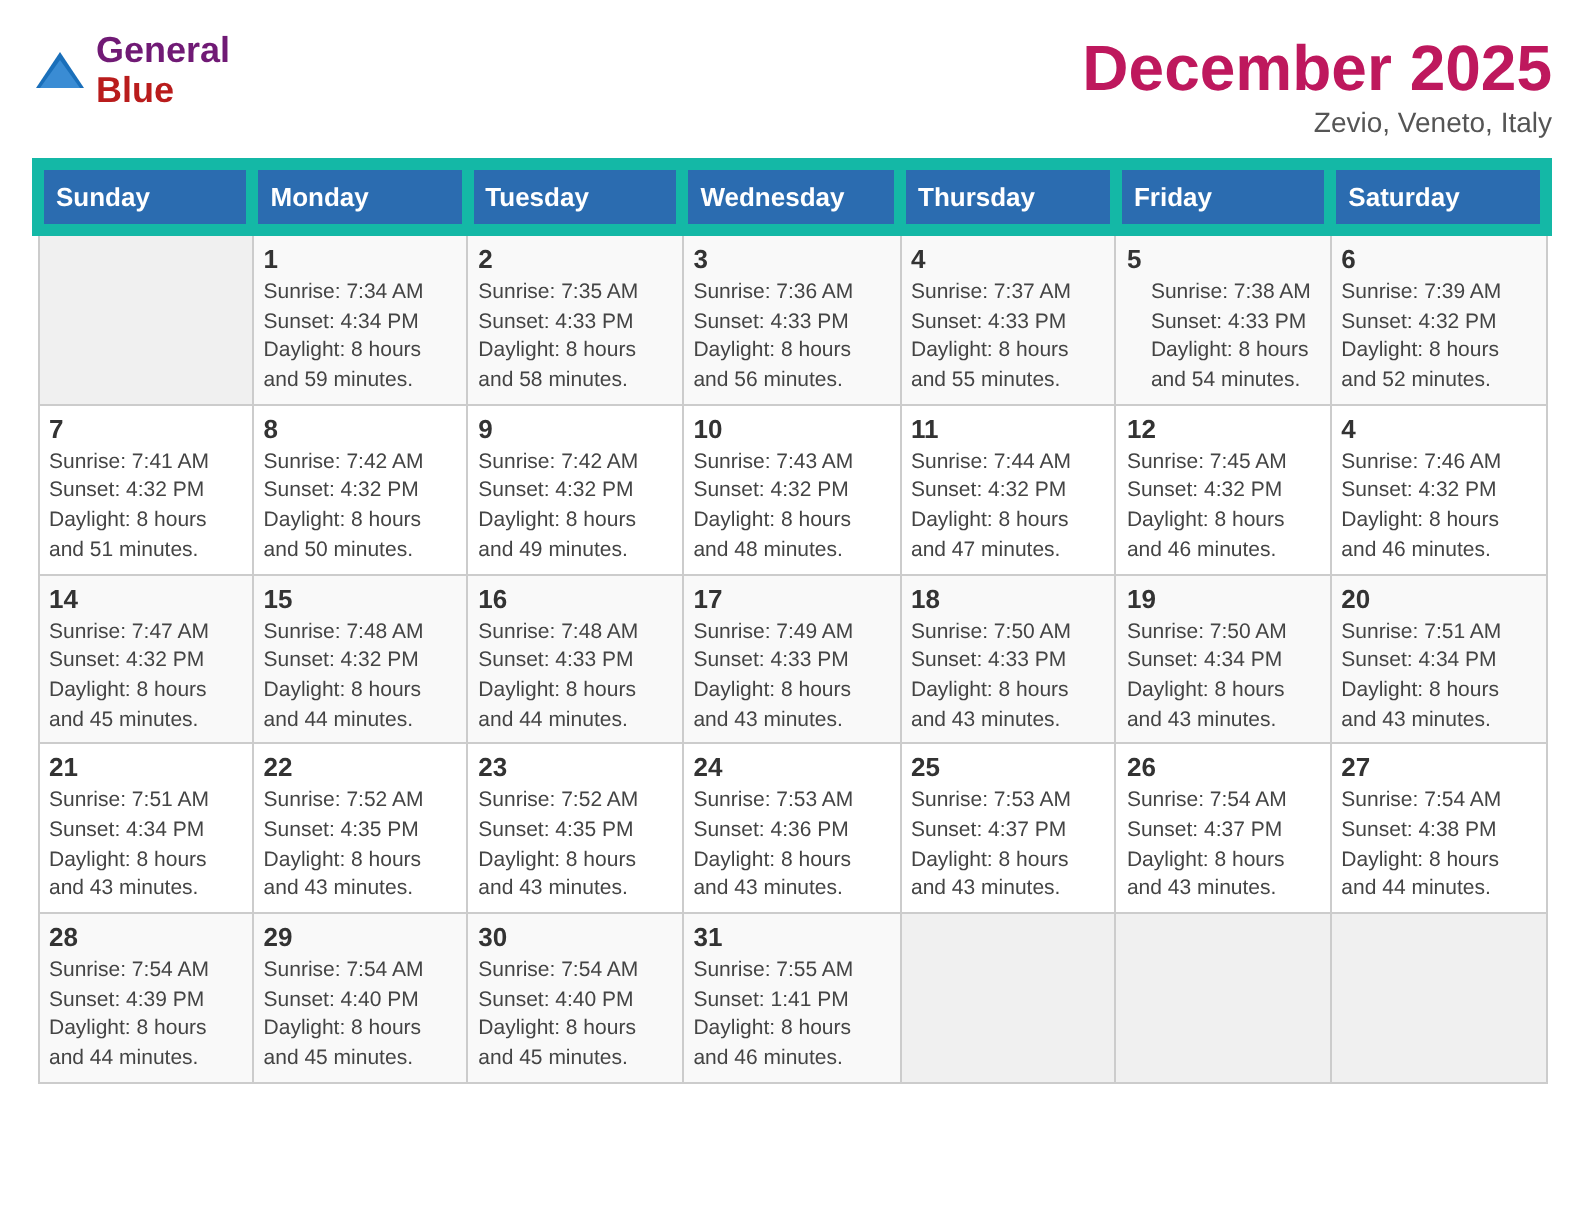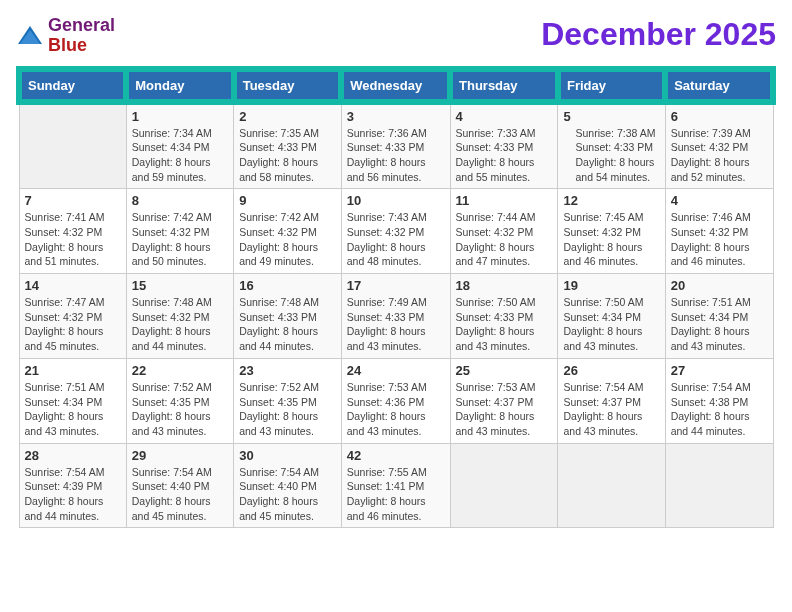--- a/index.html
+++ b/index.html
@@ -31,21 +31,21 @@
     .logo-icon {
       width: 28px;
       height: 28px;
     }
     .title-block {
       text-align: right;
     }
     .month-title {
       font-size: 32px;
       font-weight: bold;
-      color: #6d28d9;
+      color: #be185d;
     }
     .location {
       font-size: 14px;
       color: #555;
     }
     .calendar {
       width: 100%;
       border-collapse: collapse;
       font-size: 11px;
     }
@@ -97,20 +97,21 @@
       <polygon points="14,4 26,22 2,22" fill="#1a6fba"></polygon>
       <polygon points="14,8 24,22 4,22" fill="#5aaaee" opacity="0.5"></polygon>
     </svg>
     <div class="logo-text">
       <span class="logo-general">General</span><br>
       <span class="logo-blue">Blue</span>
     </div>
   </div>
   <div class="title-block">
     <div class="month-title">December 2025</div>
+    <div class="location">Zevio, Veneto, Italy</div>
   </div>
 </div>
 
 <table class="calendar">
   <thead>
     <tr id="header-row">
         <th>Sunday</th>
         <th>Monday</th>
         <th>Tuesday</th>
         <th>Wednesday</th>
@@ -138,21 +139,21 @@
         </td>
         <td>
           <span class="day-number">3</span>
           <div class="day-info" style="white-space: pre-line;">Sunrise: 7:36 AM
 Sunset: 4:33 PM
 Daylight: 8 hours
 and 56 minutes.</div>
         </td>
         <td>
           <span class="day-number">4</span>
-          <div class="day-info" style="white-space: pre-line;">Sunrise: 7:33 AM
+          <div class="day-info" style="white-space: pre-line;">Sunrise: 7:37 AM
 Sunset: 4:33 PM
 Daylight: 8 hours
 and 55 minutes.</div>
         </td>
         <td>
           <span class="day-number">5</span>
           <div class="day-info" style="white-space: pre-line; margin-left: 12px;">Sunrise: 7:38 AM
 Sunset: 4:33 PM
 Daylight: 8 hours
 and 54 minutes.</div>
@@ -334,21 +335,21 @@
 and 45 minutes.</div>
         </td>
         <td>
           <span class="day-number">30</span>
           <div class="day-info" style="white-space: pre-line;">Sunrise: 7:54 AM
 Sunset: 4:40 PM
 Daylight: 8 hours
 and 45 minutes.</div>
         </td>
         <td>
-          <span class="day-number">42</span>
+          <span class="day-number">31</span>
           <div class="day-info" style="white-space: pre-line;">Sunrise: 7:55 AM
 Sunset: 1:41 PM
 Daylight: 8 hours
 and 46 minutes.</div>
         </td>
         <td class="empty-cell"></td>
         <td class="empty-cell"></td>
         <td class="empty-cell"></td>
       </tr>
     </tbody>

